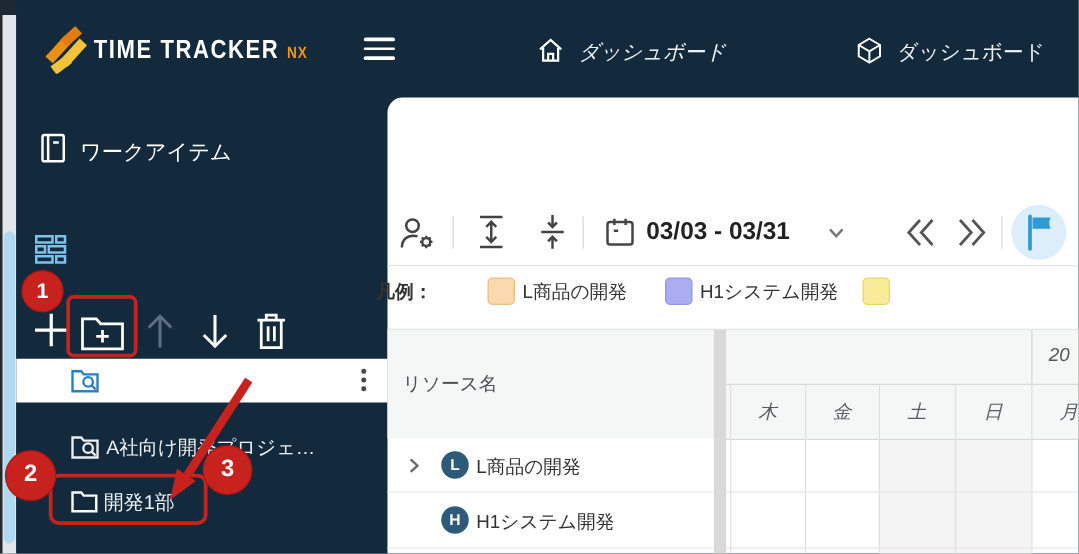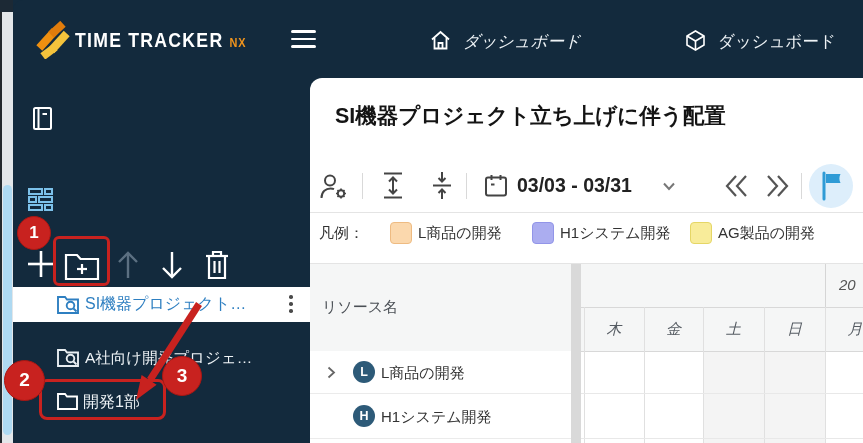--- a/index.html
+++ b/index.html
@@ -101,20 +101,21 @@
   </div>
   <div class="abs navlabel" style="left:718px;top:31px;">ダッシュボード</div>
 
   <div class="abs" style="left:30px;top:105px;">
     <svg width="25" height="27" viewBox="0 0 25 27" fill="none" stroke="#fff" stroke-width="2">
       <rect x="4" y="3" width="17" height="21" rx="1.5"></rect>
         <path d="M8.5 3 V24"></path>
         <path d="M12.5 9 H17"></path>
     </svg>
   </div>
+  <div class="abs side-label" style="left:64px;top:110px;">ワークアイテム</div>
 
   <div class="abs" style="left:27px;top:186px;">
     <svg width="27" height="27" viewBox="0 0 27 27" fill="none" stroke="#7cc1ea" stroke-width="2">
       <rect x="2" y="3" width="13" height="5"></rect>
         <rect x="18" y="3" width="7" height="5"></rect>
       <rect x="2" y="11" width="7" height="5"></rect>
         <rect x="12" y="11" width="13" height="5"></rect>
       <rect x="2" y="19" width="13" height="5"></rect>
         <rect x="18" y="19" width="7" height="5"></rect>
     </svg>
@@ -156,21 +157,20 @@
   </div>
 
   <div class="abs sel-row">
     <div class="abs" style="left:42px;top:5px;">
       <svg width="26" height="26" viewBox="0 0 26 26" fill="none" stroke="#2e7fc1" stroke-width="1.9">
         <path d="M3 5 H10 L12 7.5 H23 V21 H3 Z"></path>
         <circle cx="15.5" cy="13.5" r="3.8" fill="#fff"></circle>
         <path d="M18.5 16.5 L21.5 19.5"></path>
       </svg>
     </div>
-    <div class="abs sel-label" style="left:72px;top:7px;">SI機器プロジェクト…</div>
     <div class="abs dots" style="left:276px;top:8px;">
       <i></i>
         <i></i>
         <i></i>
     </div>
   </div>
 
   <div class="abs" style="left:13px;top:340px;width:297px;height:36px;">
     <div class="abs" style="left:42px;top:5px;">
       <svg width="26" height="26" viewBox="0 0 26 26" fill="none" stroke="#e8eef2" stroke-width="1.9">
@@ -186,21 +186,20 @@
     <div class="abs" style="left:43px;top:7px;">
       <svg width="23" height="21" viewBox="0 0 23 21" fill="none" stroke="#fff" stroke-width="1.9">
         <path d="M2 3 H9 L11 5.5 H21 V18 H2 Z"></path>
       </svg>
     </div>
     <div class="abs tree-row" style="left:70px;top:8px;font-size:16px;">開発1部</div>
   </div>
 
   <div class="abs main"></div>
 
-  <div class="abs title" style="left:335px;top:101px;">SI機器プロジェクト立ち上げに伴う配置</div>
 
   <div class="abs" style="left:318px;top:171px;">
     <svg width="31" height="31" viewBox="0 0 31 31" fill="none" stroke="#444" stroke-width="2">
       <circle cx="12" cy="9.5" r="5"></circle>
       <path d="M3.5 27 C3.5 20.5 8 17.5 12.5 17.5 C13.8 17.5 15 17.7 16 18.2"></path>
       <circle cx="23" cy="22.5" r="3.2"></circle>
       <path d="M23 17.5 V19 M23 26 V27.5 M18 22.5 H19.5 M26.5 22.5 H28 M19.5 19 L20.6 20.1 M25.4 24.9 L26.5 26 M26.5 19 L25.4 20.1 M20.6 24.9 L19.5 26" stroke-width="1.7"></path>
     </svg>
   </div>
   <div class="abs sep" style="left:362px;top:173px;"></div>
@@ -251,27 +250,26 @@
   </div>
   <div class="abs sep" style="left:801px;top:173px;"></div>
   <div class="abs flag-bg" style="left:809px;top:164px;">
     <svg width="44" height="44" viewBox="0 0 44 44">
       <path d="M15 9 V35" stroke="#2f9bd6" stroke-width="3" stroke-linecap="round"></path>
       <path d="M17 10 H31.5 C30 13 30 16 31.5 19 H17 Z" fill="#2f9bd6"></path>
     </svg>
   </div>
 
   <div class="abs hline" style="left:310px;top:212px;width:553px;"></div>
-  <div class="abs legend-label" style="left:319px;top:224px;">凡例：</div>
+  <div class="abs legend-label" style="left:301px;top:224px;font-weight:bold;">凡例：</div>
   <div class="abs swatch sw0" style="left:390px;top:222px;"></div>
   <div class="abs legend-label" style="left:418px;top:224px;">L商品の開発</div>
   <div class="abs swatch sw1" style="left:532px;top:222px;"></div>
   <div class="abs legend-label" style="left:560px;top:224px;">H1システム開発</div>
   <div class="abs swatch sw2" style="left:690px;top:222px;"></div>
-  <div class="abs legend-label" style="left:718px;top:224px;">AG製品の開発</div>
 
   <div class="abs hline" style="left:310px;top:263px;width:553px;"></div>
 
   <div class="abs th-bg" style="left:310px;top:264px;width:261px;height:87px;">
     <div class="abs" style="left:12px;top:34px;font-size:15px;color:#4a4f55;font-family:Liberation Mono, monospace;">リソース名</div>
   </div>
 
   <div class="abs splitter"></div>
 
   <div class="abs" style="left:581px;top:264px;width:312px;height:179px;font-style:italic;">

